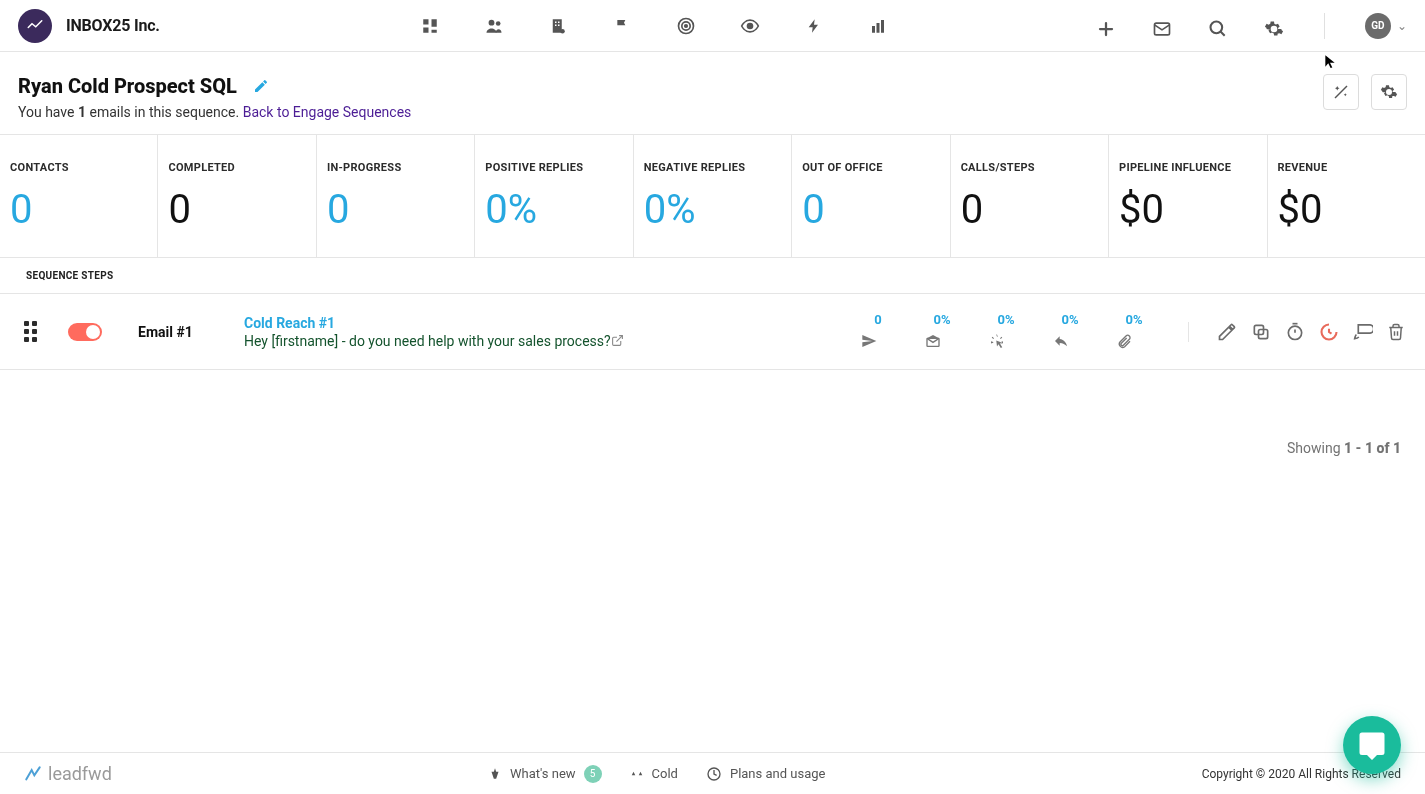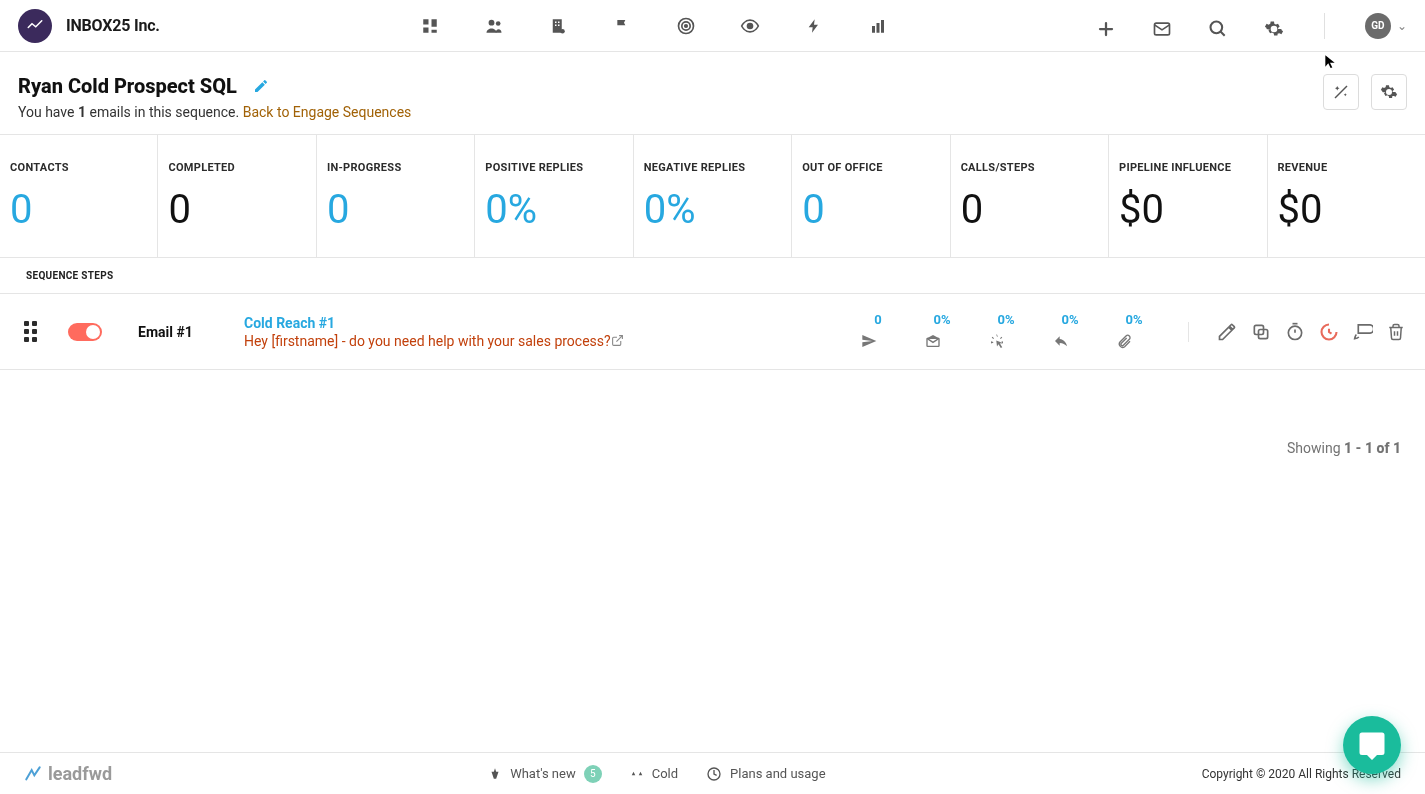--- a/index.html
+++ b/index.html
@@ -48,21 +48,21 @@
     display:flex; align-items:center; justify-content:center;
   }
   .avatar-wrap { display:flex; align-items:center; gap:6px; cursor:pointer;}
   .chev { color:#888; font-size:12px;}
 
   
   .title-row { padding: 22px 18px 14px 18px; display:flex; align-items:flex-start;}
   .title-left h1 { font-size:20px; font-weight:800; color:#111; display:flex; align-items:center; gap:16px;}
   .title-left .edit-pencil { color:#27a8e0; }
   .subtext { margin-top:6px; font-size:14px; color:#333; }
-  .subtext .link { color:#a16207; cursor:pointer;text-align:center;}
+  .subtext .link { color:#4c1d95; cursor:pointer;text-align:center;}
   .title-actions { margin-left:auto; display:flex; gap:12px;}
   .sq-btn { width:36px; height:36px; border:1px solid #dcdcdc; border-radius:4px; display:flex; align-items:center; justify-content:center; cursor:pointer; color:#555;}
 
   
   .stats { display:flex; border-top:1px solid #e5e5e5; border-bottom:1px solid #e5e5e5;}
   .stat { flex:1; border-right:1px solid #e5e5e5; padding:26px 10px 24px 10px; }
   .stat:last-child { border-right:none;}
   .stat-label { font-size:11px; font-weight:700; letter-spacing:0.3px; color:#2c2c2c;}
   .stat-value { font-size:40px; font-weight:400; margin-top:12px; color:#111;}
   .stat-value.blue { color:#27a8e0;}
@@ -72,21 +72,21 @@
 
   
   .step-row { display:flex; align-items:center; padding:18px 20px; border-bottom:1px solid #e5e5e5;}
   .drag-handle { width:20px; display:flex; flex-wrap:wrap; gap:3px; justify-content:center; cursor:grab; margin-right:28px;}
   .drag-dot { width:5px; height:5px; background:#2c2c2c; border-radius:1px;}
   .toggle { width:34px; height:18px; border-radius:9px; background:#ff6b5e; position:relative; cursor:pointer; margin-right:36px;}
   .toggle-knob { width:14px; height:14px; border-radius:50%; background:#fff; position:absolute; top:2px; right:2px;}
   .step-label { font-weight:700; font-size:14px; color:#111; margin-right:36px; min-width:70px;}
   .step-content { flex:1;}
   .step-title { color:#27a8e0; font-weight:700; font-size:14px; margin-bottom:2px;}
-  .step-preview { color:#c2410c; font-size:14px; display:flex; align-items:center; }
+  .step-preview { color:#14532d; font-size:14px; display:flex; align-items:center; }
   .popout-icon { color:#888;}
 
   .step-metrics { display:flex; gap:28px; margin:0 36px;}
   .metric { text-align:center; min-width:36px;}
   .metric-val { color:#27a8e0; font-weight:700; font-size:13px; margin-bottom:6px;}
   .metric-icon { color:#777; }
 
   .step-actions { display:flex; gap:14px; align-items:center; border-left:1px solid #e5e5e5; padding-left:28px;}
   .step-action { color:#6b6b6b; cursor:pointer;}
   .step-action.red { color:#e86a5b;}
@@ -95,21 +95,21 @@
   .pagination { text-align:right; padding:70px 24px 0 0; font-size:14px; color:#737373;}
   .pagination b { font-weight:800;}
 
   
   .footer {
     position:absolute; bottom:0; left:0; right:0;
     height:42px; border-top:1px solid #e5e5e5;
     display:flex; align-items:center; padding:0 24px;
     font-size:13px; color:#555;
   }
-  .footer-brand { color:#9a9a9a; font-weight:700; font-size:18px; display:flex; align-items:center; gap:6px;}
+  .footer-brand { color:#9a9a9a; font-weight:400; font-size:18px; display:flex; align-items:center; gap:6px;}
   .footer-center { margin-left:auto; display:flex; align-items:center; gap:28px;}
   .footer-item { display:flex; align-items:center; gap:8px; cursor:pointer;}
   .badge { width:18px; height:18px; border-radius:50%; background:#7ed1b7; color:#fff; font-size:10px; display:flex; align-items:center; justify-content:center;}
   .footer-copy { margin-left:auto; font-size:12px; color:#333;}
 
   
   .chat-fab {
     position:absolute; right:24px; bottom:20px;
     width:58px; height:58px; border-radius:50%;
     background:#1abc9c;

